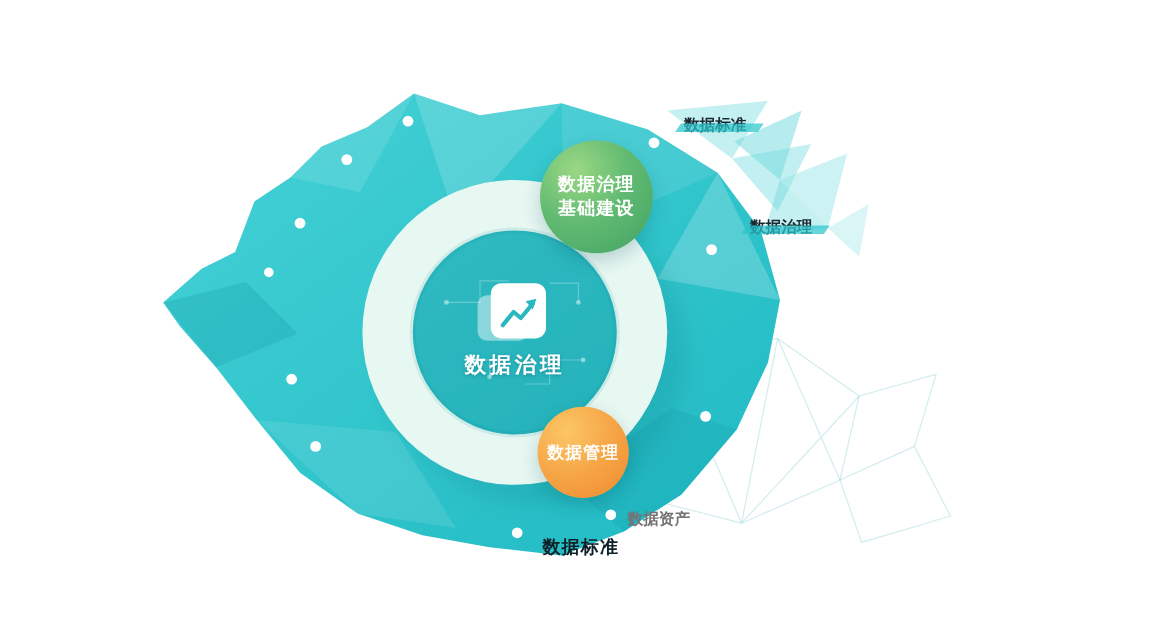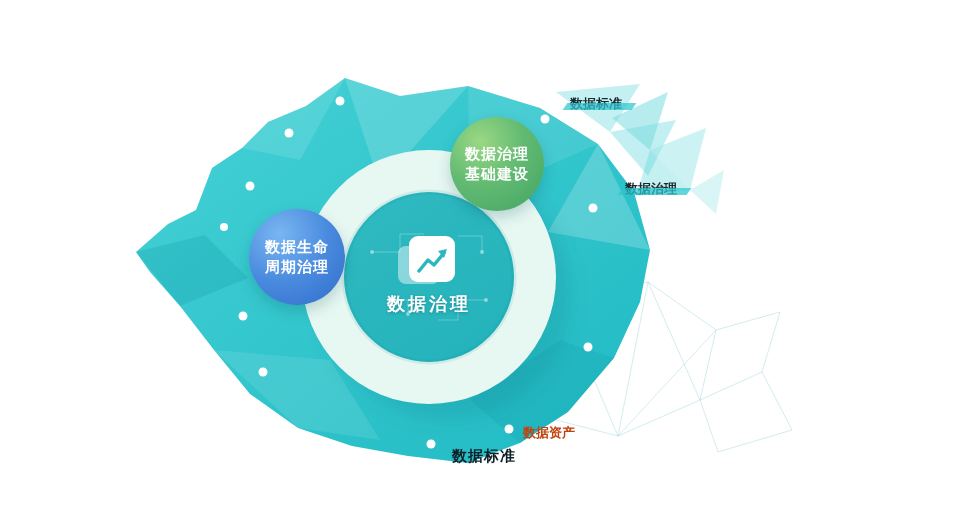--- a/index.html
+++ b/index.html
@@ -25,21 +25,21 @@
   .center-title{position:absolute;left:348px;top:292px;width:162px;text-align:center;
         color:#ffffff;font-size:18px;font-weight:bold;letter-spacing:3px;
         text-shadow:0 1px 3px rgba(0,70,80,0.35);}
 
   
   .float-label{position:absolute;font-weight:bold;color:#1b2a32;white-space:nowrap;text-align:right;}
   .float-label.striped::after{content:"";position:absolute;left:-5px;right:-12px;top:46%;
         height:7px;background:rgba(44,198,205,0.72);transform:skewX(-35deg);}
   .lbl-standard{left:570px;top:95px;font-size:13px;}
   .lbl-quality{left:625px;top:180px;font-size:13px;}
-  .lbl-asset{left:523px;top:424px;font-size:13px;color:#c2410c;}
+  .lbl-asset{left:523px;top:424px;font-size:13px;color:#737373;}
   .lbl-class{left:452px;top:447px;font-size:15px;color:#0f2128;letter-spacing:1px;}
 </style>
 </head>
 <body>
 
 <div class="stage">
 
   <svg class="bg" width="960" height="530" viewBox="0 0 960 530">
     <defs>
       <linearGradient id="blobGrad" x1="0" y1="0" x2="1" y2="1">
@@ -111,25 +111,24 @@
       <circle cx="593" cy="208" r="4.5"></circle>
       <circle cx="545" cy="119" r="4.5"></circle>
     </g>
   </svg>
 
   <div class="node node-green">
     <span>数据治理</span>
     <span>基础建设</span>
   </div>
 
-  <div class="node node-blue">
-    <span>数据生命</span>
-    <span>周期治理</span>
+
+  <div class="node node-orange">
+    <span>数据管理</span>
   </div>
-
 
   <div class="center-icon">
     <svg width="74" height="64" viewBox="0 0 74 64">
       <rect x="6" y="16" rx="8" width="42" height="38" fill="rgba(255,255,255,0.45)"></rect>
       <rect x="17" y="6" rx="9" width="46" height="46" fill="#ffffff"></rect>
       <polyline points="27,41 36,30 42,35 52,23" stroke="#2ab7bf" stroke-width="3.5" fill="none" stroke-linecap="round" stroke-linejoin="round"></polyline>
       <polygon points="55,19 46,21 52,28" fill="#2ab7bf"></polygon>
     </svg>
   </div>
 

